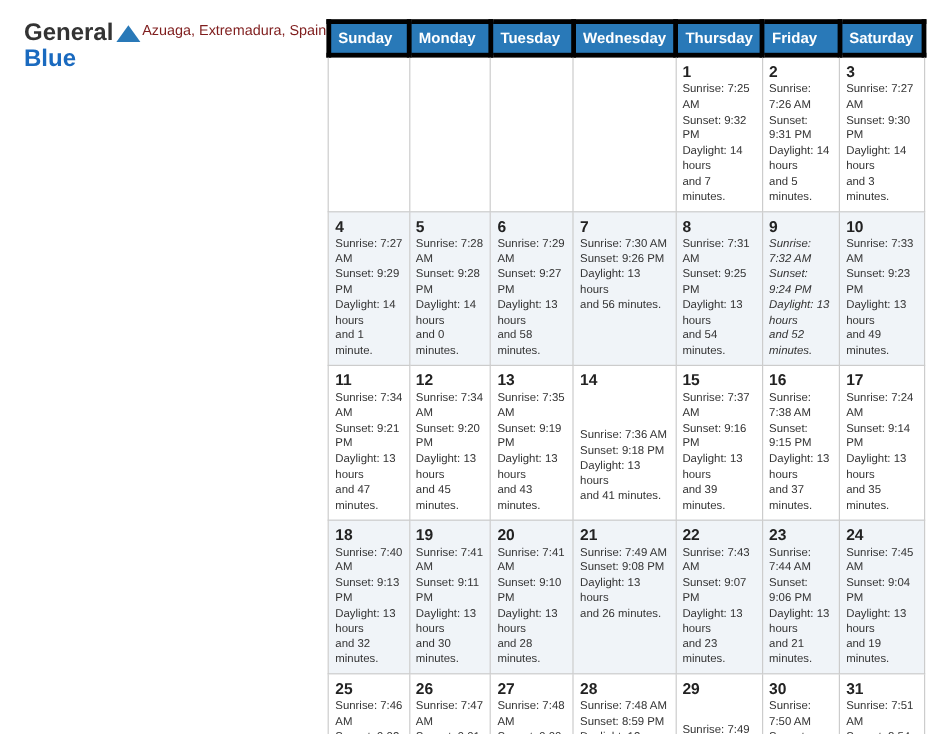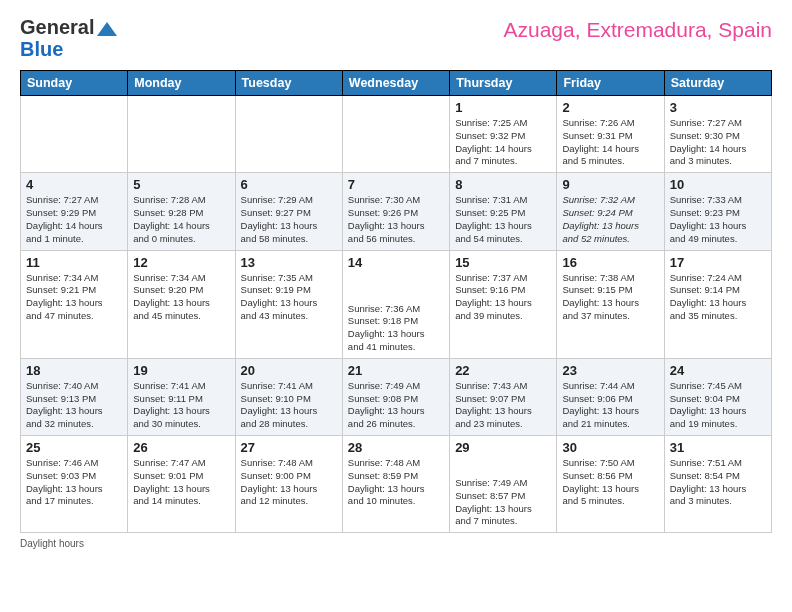--- a/index.html
+++ b/index.html
@@ -8,21 +8,21 @@
       background: #fff;
       width: 792px;
       height: 612px;
       overflow: hidden;
     }
     .page {
       width: 792px;
       height: 462px;
       padding: 16px 20px 10px 20px;
       display: flex;
-      flex-direction: column;
+      flex-direction: row;
     }
     .header {
       display: flex;
       justify-content: space-between;
       align-items: flex-start;
       margin-bottom: 10px;
     }
     .logo {
       display: flex;
       align-items: center;
@@ -37,37 +37,37 @@
     .title-block {
       text-align: right;
     }
     .main-title {
       font-size: 38px;
       font-weight: bold;
       color: #222;
       line-height: 1.1;
     }
     .sub-title {
-      font-size: 21px;
-      color: #ec4899;
+      font-size: 12px;
+      color: #7f1d1d;
       margin-top: 2px;
     }
     .calendar {
       width: 100%;
       border-collapse: collapse;
       flex: 1;
     }
     .calendar th {
       background: #2979b8;
       color: #fff;
       font-size: 12.5px;
       font-weight: bold;
       padding: 5px 6px;
       text-align: left;
-      border: 1px solid #000000;
+      border: 4px solid #000000;
     }
     .calendar td {
       border: 1px solid #ccc;
       vertical-align: top;
       padding: 4px 5px;
       font-size: 10px;
       color: #222;
       width: calc(100% / 7);
       background: #fff;
     }
@@ -354,14 +354,13 @@
             <span class="day-number">31</span>
             <div class="day-info" style="white-space: pre-line;">Sunrise: 7:51 AM
 Sunset: 8:54 PM
 Daylight: 13 hours
 and 3 minutes.</div>
           </td>
         </tr>
       </tbody>
   </table>
 
-  <div class="footer-note">Daylight hours</div>
 </div>
 
 </body></html>

